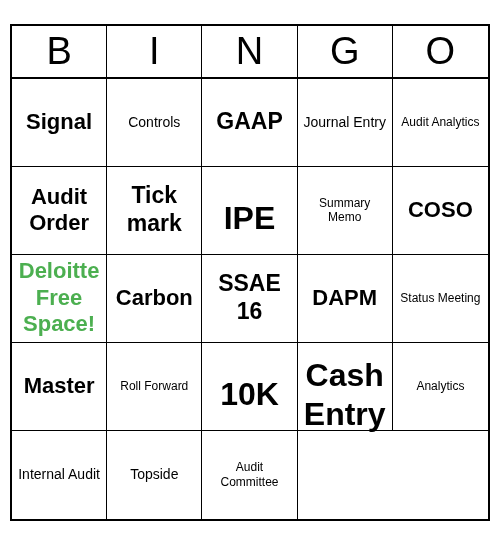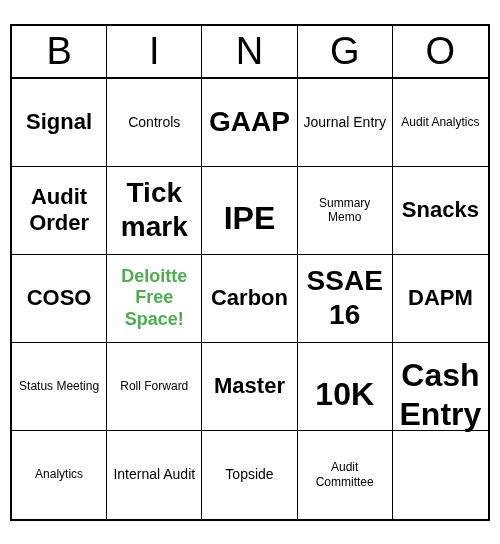--- a/index.html
+++ b/index.html
@@ -53,31 +53,31 @@
       border-right: none;
     }
     .bingo-cell:nth-child(n+21) {
       border-bottom: none;
     }
     .cell-large {
       font-size: 22px;
       font-weight: bold;
     }
     .cell-xlarge {
-      font-size: 28px;
+      font-size: 23px;
       font-weight: bold;
     }
     .cell-xxlarge {
       font-size: 32px;
       font-weight: bold;
       margin-top: 17px;
     }
     .cell-green {
       color: #4CAF50;
-      font-size: 18px;
+      font-size: 22px;
       font-weight: bold;
     }
     .cell-small {
       font-size: 12px;
     }
   </style>
 </head>
 <body>
 
 <div class="bingo-container">
@@ -110,45 +110,42 @@
       <div class="bingo-cell">
         <span class="cell-xlarge">Tick mark</span>
       </div>
       <div class="bingo-cell">
         <span class="cell-xxlarge">IPE</span>
       </div>
       <div class="bingo-cell">
         <span class="cell-small">Summary Memo</span>
       </div>
       <div class="bingo-cell">
-        <span class="cell-large">Snacks</span>
-      </div>
-      <div class="bingo-cell">
         <span class="cell-large">COSO</span>
       </div>
       <div class="bingo-cell">
         <span class=" cell-green">Deloitte Free Space!</span>
       </div>
       <div class="bingo-cell">
         <span class="cell-large">Carbon</span>
       </div>
       <div class="bingo-cell">
         <span class="cell-xlarge">SSAE 16</span>
       </div>
       <div class="bingo-cell">
         <span class="cell-large">DAPM</span>
       </div>
       <div class="bingo-cell">
         <span class="cell-small">Status Meeting</span>
       </div>
       <div class="bingo-cell">
-        <span class="cell-small">Roll Forward</span>
+        <span class="cell-large">Master</span>
       </div>
       <div class="bingo-cell">
-        <span class="cell-large">Master</span>
+        <span class="cell-small">Roll Forward</span>
       </div>
       <div class="bingo-cell">
         <span class="cell-xxlarge">10K</span>
       </div>
       <div class="bingo-cell">
         <span class="cell-xxlarge">Cash Entry</span>
       </div>
       <div class="bingo-cell">
         <span class="cell-small">Analytics</span>
       </div>

